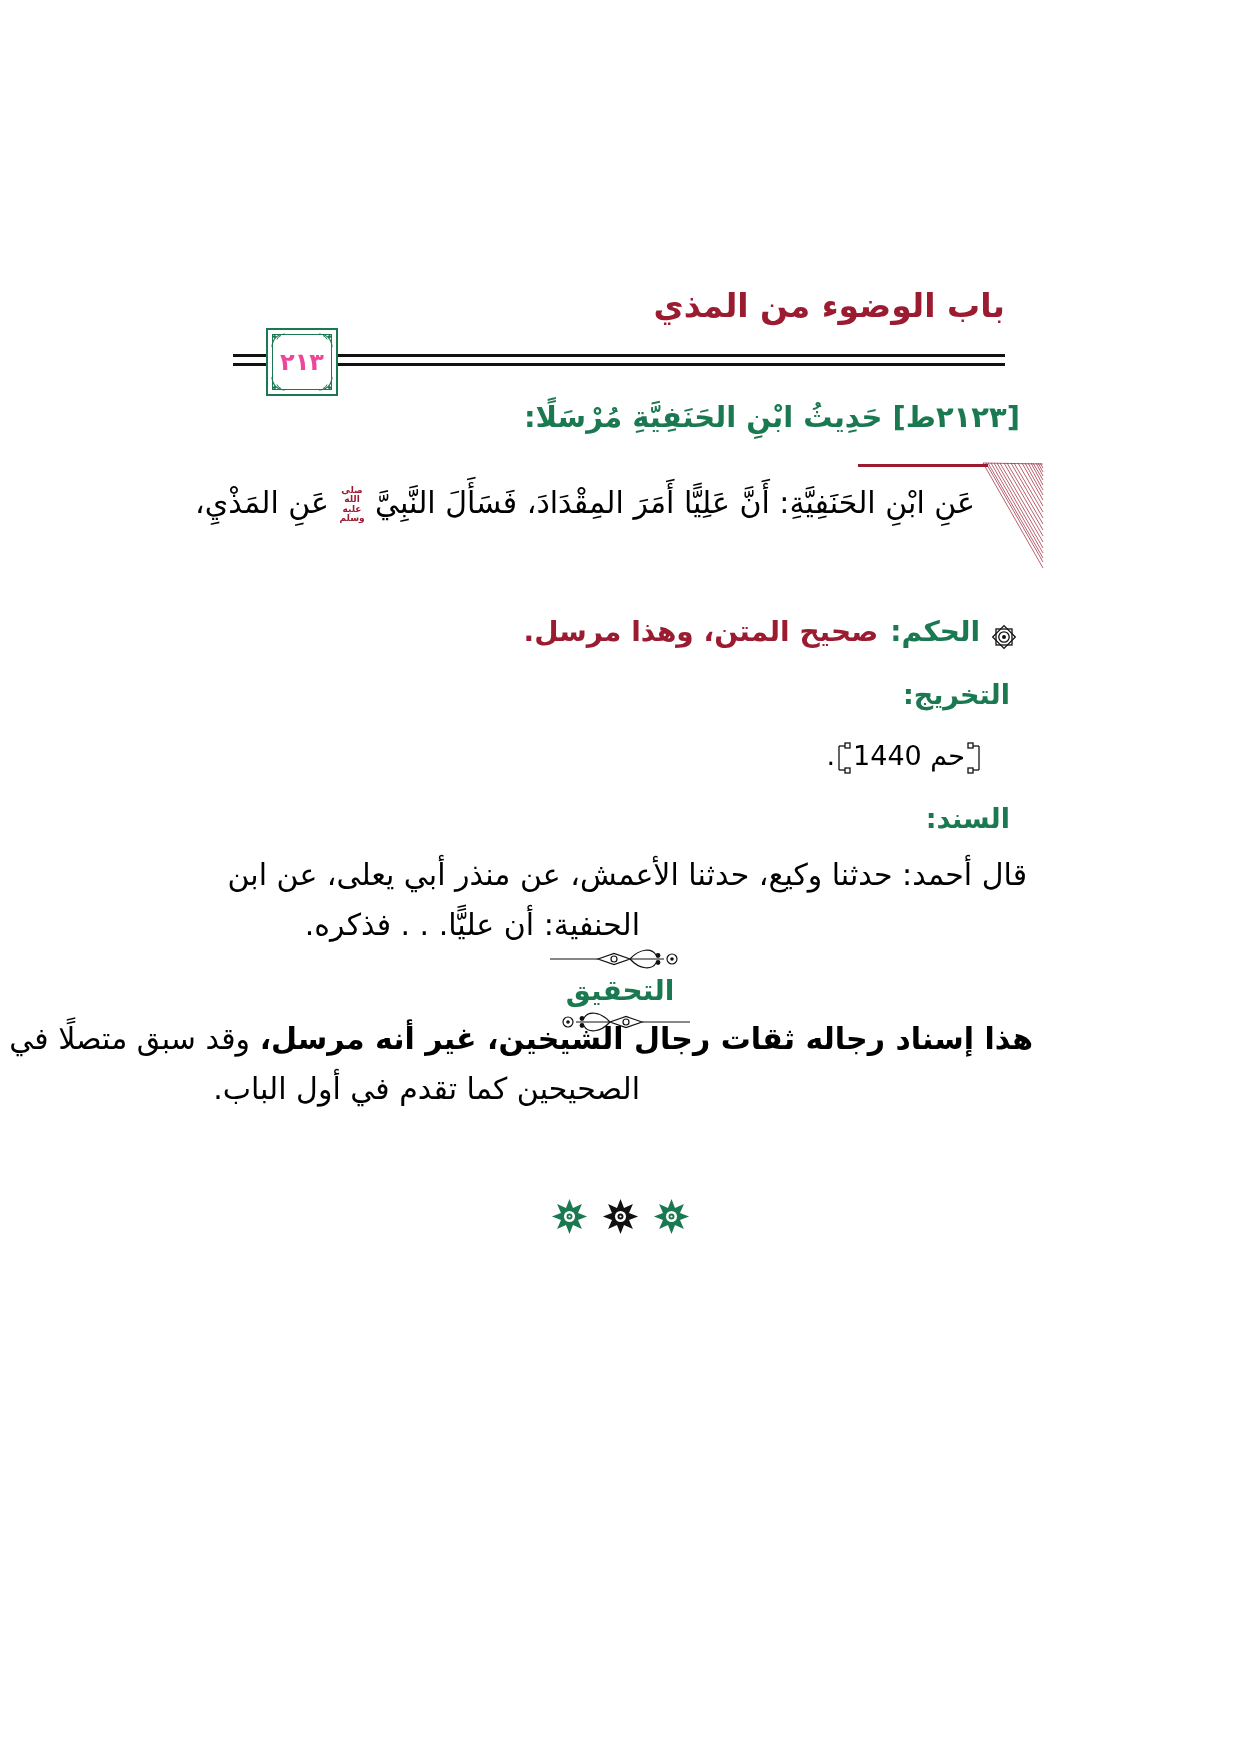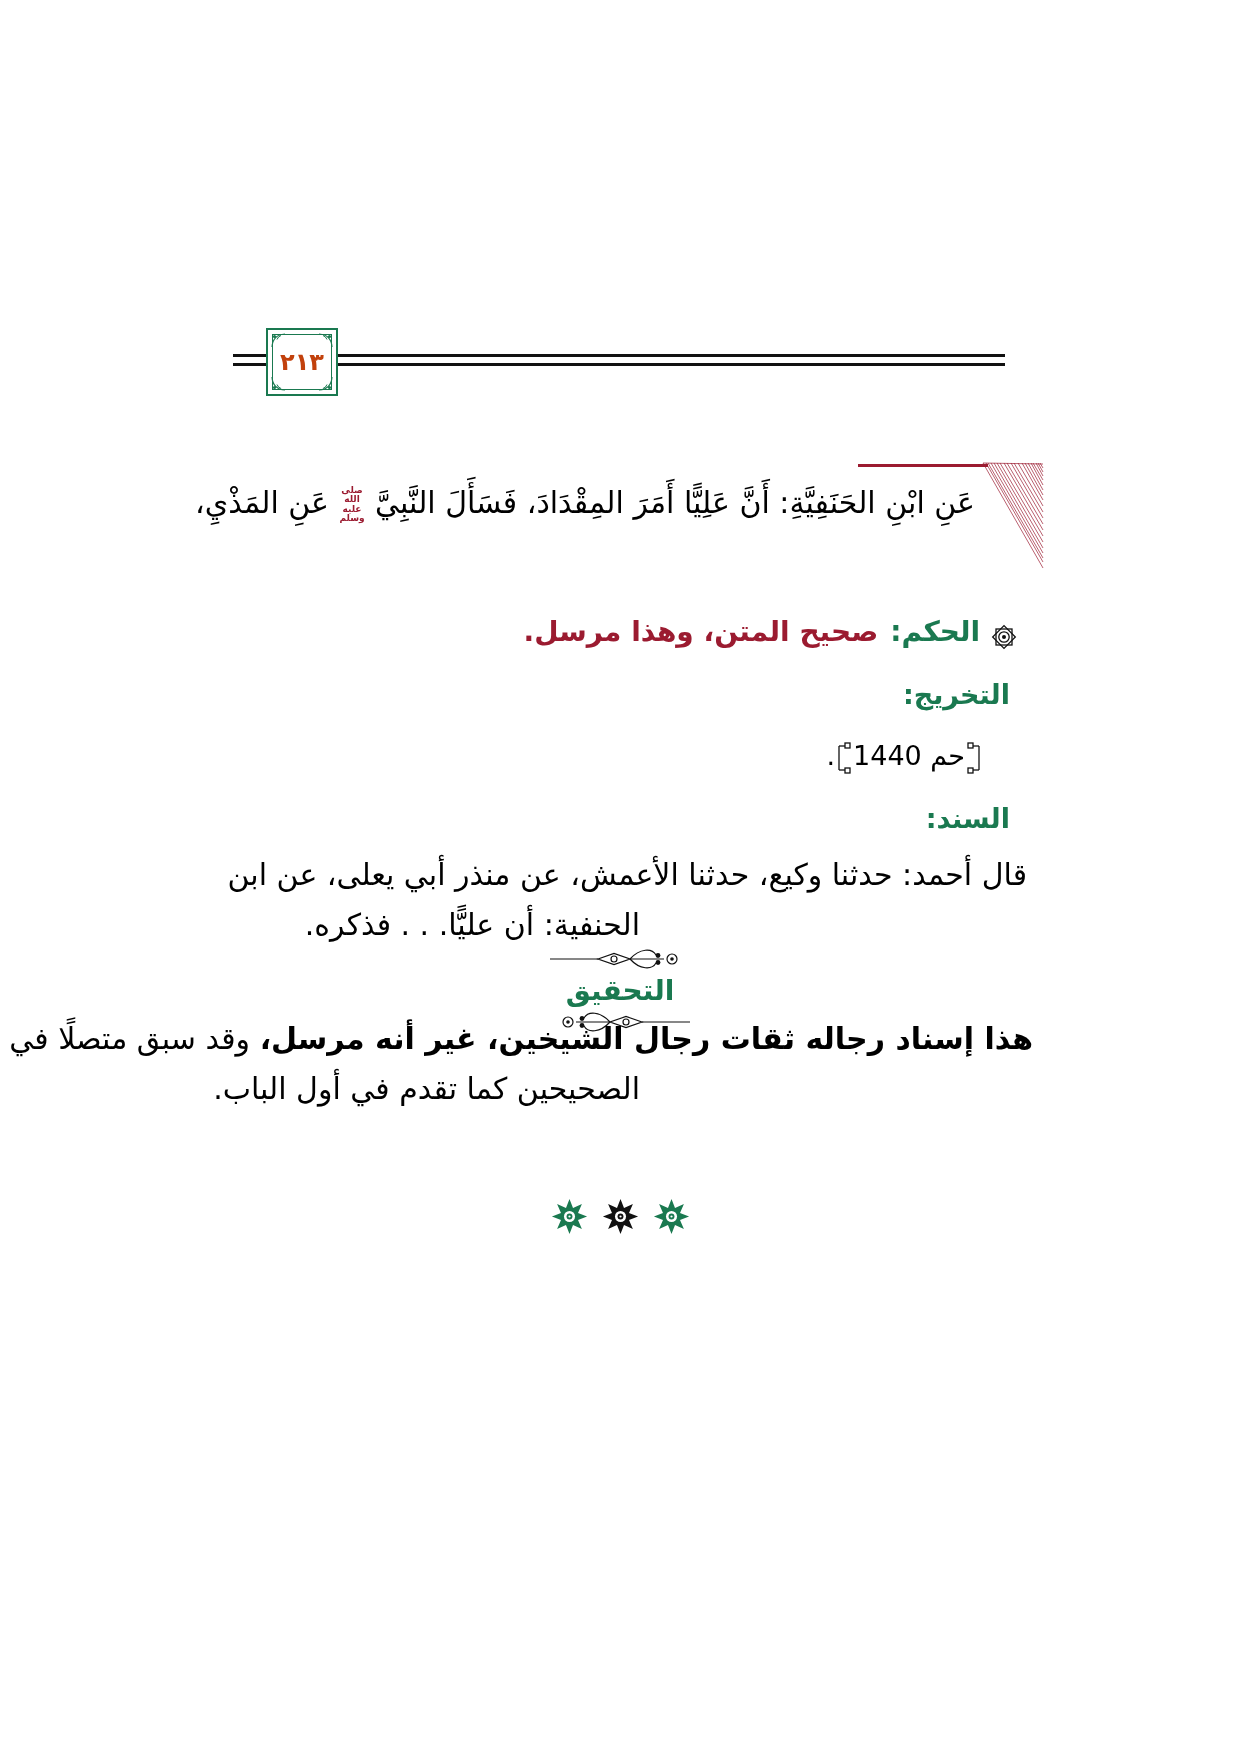--- a/index.html
+++ b/index.html
@@ -18,21 +18,21 @@
     white-space:nowrap; line-height:48px;
   }
   .rule{position:absolute; left:233px; width:772px; height:3px; background:#111; z-index:1;}
   .rule.r1{top:354px;} .rule.r2{top:363px;}
   .pagebox{
     position:absolute; top:328px; left:266px; width:68px; height:64px;
     background:#fff; border:2px solid #1a7950; z-index:2;
     display:flex; align-items:center; justify-content:center;
   }
   .pagebox::after{content:""; position:absolute; inset:4px; border:1px solid #1a7950; pointer-events:none;}
-  .pagebox .num{font-size:24px; font-weight:bold; color:#c2410c; z-index:3;}
+  .pagebox .num{font-size:24px; font-weight:bold; color:#ec4899; z-index:3;}
   .corner{position:absolute; width:16px; height:16px; z-index:4;}
   .corner.tl{top:2px; left:2px;} .corner.tr{top:2px; right:2px; transform:scaleX(-1);}
   .corner.bl{bottom:2px; left:2px; transform:scaleY(-1);} .corner.br{bottom:2px; right:2px; transform:scale(-1,-1);}
   
   .hadith-heading{
     position:absolute; top:394px; right:220px;
     font-size:29px; font-weight:bold; color:#1a7950;
     white-space:nowrap; line-height:46px;
   }
   
@@ -90,20 +90,21 @@
     display:flex; direction:ltr; justify-content:center; gap:14px;
   }
   .flower{width:37px; height:37px;}
   .flower.green{color:#1a7950;} .flower.black{color:#111;}
 </style>
 </head>
 <body>
 
 <div class="page">
 
+  <div class="chapter-title">باب الوضوء من المذي</div>
   <div class="rule r1"></div>
   <div class="rule r2"></div>
 
   <div class="pagebox">
     <svg class="corner tl" viewBox="0 0 16 16">
       <path d="M15,2 C7,2.5 2.5,7 2,15" fill="none" stroke="#1a7950" stroke-width="1.2"></path>
       <circle cx="4.5" cy="4.5" r="1.6" fill="#1a7950"></circle>
       <path d="M11,3.5 q-3,1 -4,4" fill="none" stroke="#1a7950" stroke-width="1"></path>
     </svg>
     <svg class="corner tr" viewBox="0 0 16 16">
@@ -117,20 +118,21 @@
       <path d="M11,3.5 q-3,1 -4,4" fill="none" stroke="#1a7950" stroke-width="1"></path>
     </svg>
     <svg class="corner br" viewBox="0 0 16 16">
       <path d="M15,2 C7,2.5 2.5,7 2,15" fill="none" stroke="#1a7950" stroke-width="1.2"></path>
       <circle cx="4.5" cy="4.5" r="1.6" fill="#1a7950"></circle>
       <path d="M11,3.5 q-3,1 -4,4" fill="none" stroke="#1a7950" stroke-width="1"></path>
     </svg>
     <span class="num">٢١٣</span>
   </div>
 
+  <div class="hadith-heading">[٢١٢٣ط] حَدِيثُ ابْنِ الحَنَفِيَّةِ مُرْسَلًا:</div>
 
   <div class="fan-line"></div>
   <svg class="fan" width="62" height="108" viewBox="0 0 62 108">
     <g stroke="#9b1b30" stroke-width="0.7" fill="none">
       <line x1="58" y1="1" x2="61" y2="6"></line>
         <line x1="56" y1="1" x2="61" y2="10"></line>
       <line x1="54" y1="1" x2="61" y2="14"></line>
         <line x1="51" y1="1" x2="61" y2="18"></line>
       <line x1="49" y1="1" x2="61" y2="23"></line>
         <line x1="46" y1="1" x2="61" y2="28"></line>

